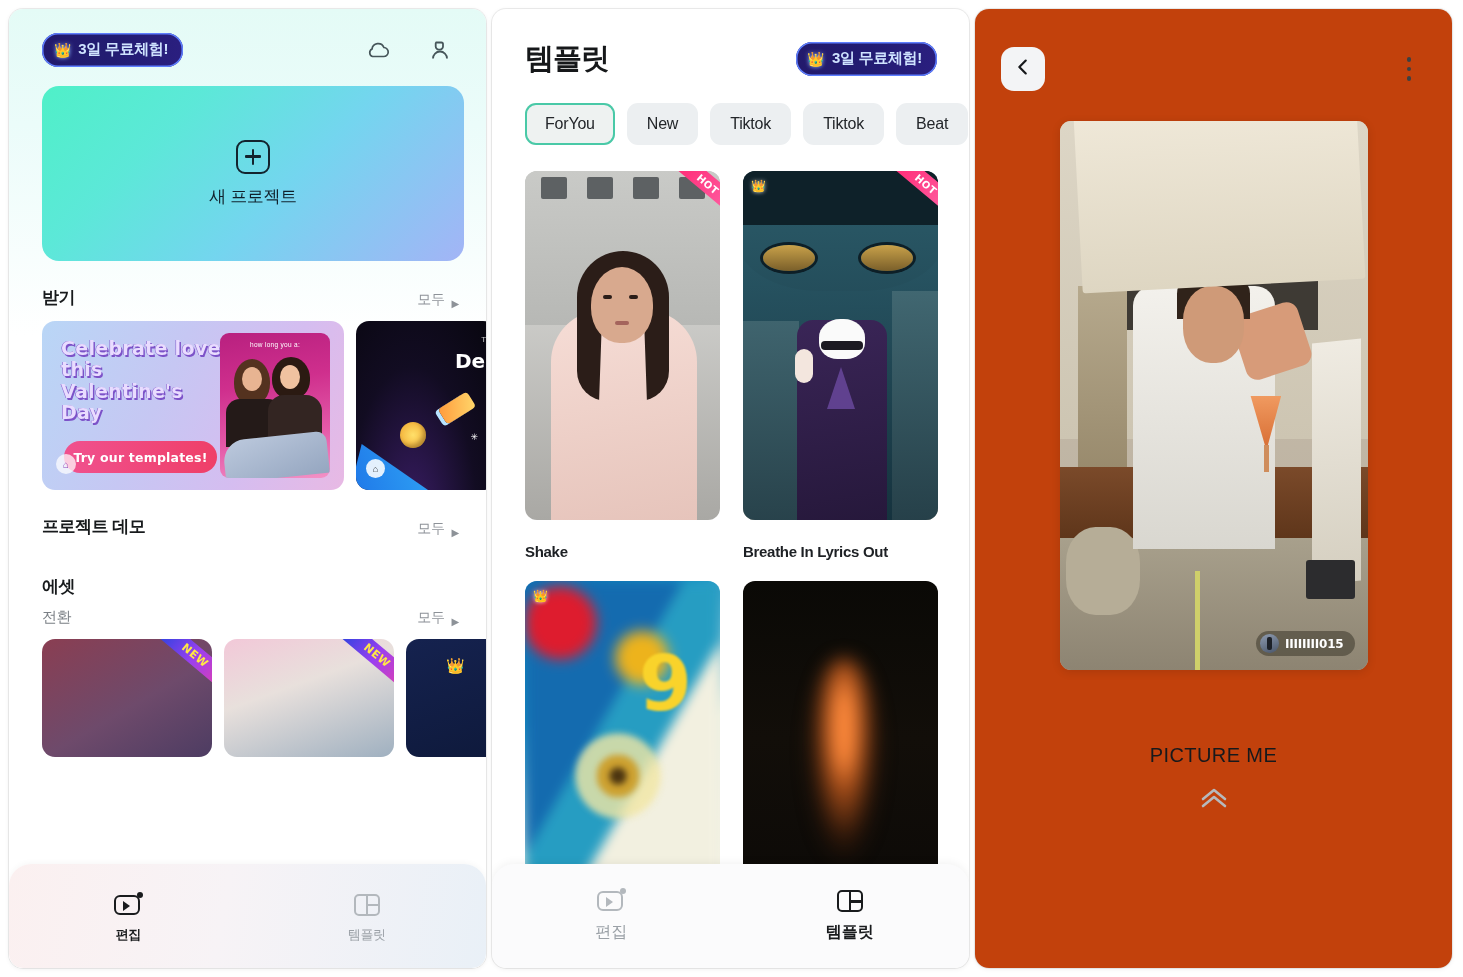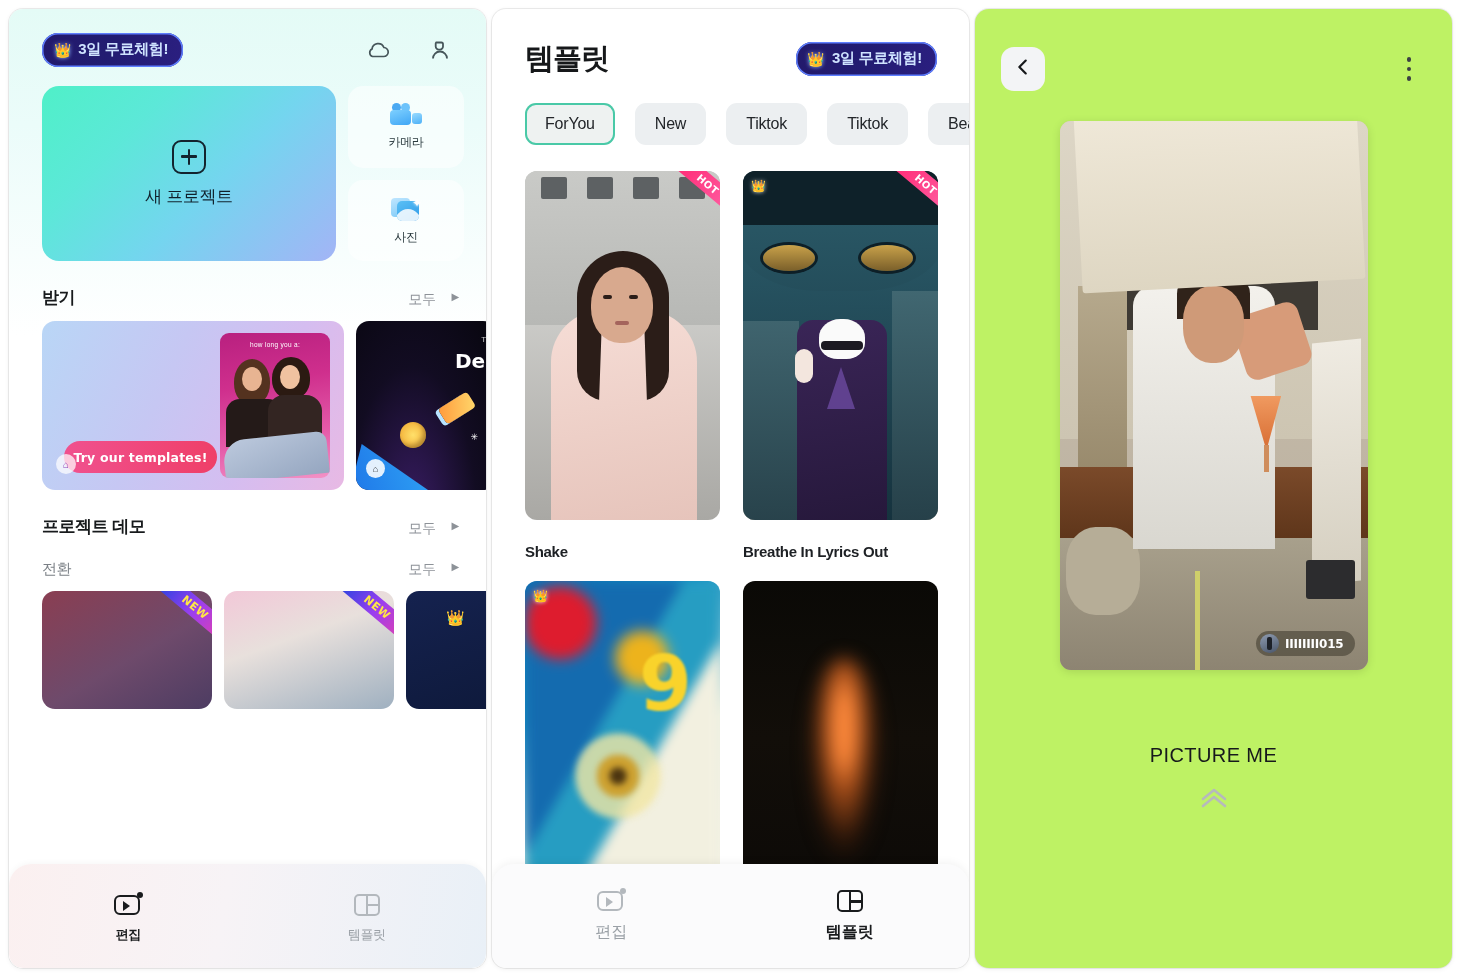--- a/index.html
+++ b/index.html
@@ -22,21 +22,21 @@
   .panel {
     position: relative;
     border-radius: 14px;
     overflow: hidden;
     box-shadow: 0 0 0 1px rgba(0,0,0,0.07), 0 1px 5px rgba(0,0,0,0.07);
     background: #fff;
     flex: 0 0 auto;
   }
   .p1 { width: 477px; height: 959px; background: linear-gradient(180deg,#e4fbf6 0%, #ebfcfa 12%, #ffffff 34%, #ffffff 100%); }
   .p2 { width: 477px; height: 959px; background: #ffffff; }
-  .p3 { width: 477px; height: 959px; background: #bef264; }
+  .p3 { width: 477px; height: 959px; background: #c2410c; }
 
   
   .p1-top {
     display: flex; align-items: center; justify-content: space-between;
     padding: 24px 24px 0 33px;
   }
   .trial-pill {
     display: inline-flex; align-items: center; gap: 7px;
     background: linear-gradient(100deg,#231a6b 0%, #221c72 50%, #2b1f80 100%);
     color: #cfe3ff;
@@ -92,21 +92,21 @@
   .pic-icon .b2 { position: absolute; left: 6px; top: 6px; width: 22px; height: 20px; border-radius: 5px; background: linear-gradient(150deg,#5bc0f5,#2f9ae8); overflow:hidden;}
   .pic-icon .b2::after { content:""; position:absolute; left:-3px; bottom:-4px; width: 28px; height: 16px; border-radius: 50% 50% 0 0 / 100% 100% 0 0; background: rgba(255,255,255,0.85);}
   .pic-icon .spark { position: absolute; right: -1px; top: 2px; color: #fff; font-size: 12px; line-height: 1; text-shadow: 0 0 3px #fff;}
 
   .sec-head {
     display: flex; align-items: flex-end; justify-content: space-between;
     padding: 0 27px 0 33px; margin-top: 25px;
   }
   .sec-title { font-size: 17px; font-weight: bold; color: #171a1c; letter-spacing: -0.5px; text-align: right; }
   .sec-sub   { font-size: 15px; color: #7b8086; letter-spacing: -0.5px; }
-  .sec-all { display: inline-flex; align-items: flex-start; gap: 16px; font-size: 14px; color: #8d9298; letter-spacing: -0.3px;}
+  .sec-all { display: inline-flex; align-items: flex-end; gap: 7px; font-size: 14px; color: #8d9298; letter-spacing: -0.3px;}
   .sec-all .cav { font-size: 10px; }
 
   .hrow { display: flex; gap: 12px; padding-left: 33px; margin-top: 12px; overflow: hidden; }
 
   
   .card-val {
     width: 302px; height: 169px; flex: 0 0 auto; border-radius: 13px;
     background: linear-gradient(115deg,#b9d6f6 0%, #c6c7f3 40%, #d5bdf0 70%, #e8b9e4 100%);
     position: relative; overflow: hidden;
   }
@@ -222,21 +222,21 @@
   .icn-edit .tri { position:absolute; left:9px; top:8px; width:0; height:0; border-left:7px solid currentColor; border-top:5px solid transparent; border-bottom:5px solid transparent;}
   .icn-edit .dot { position:absolute; right:-1px; top:-1px; width:6px; height:6px; border-radius:50%; background: currentColor;}
   .icn-tpl { width: 26px; height: 24px; position: relative; }
   .icn-tpl .fr { position:absolute; inset:1px 0 1px 0; border:2.6px solid currentColor; border-radius:5px;}
   .icn-tpl .v { position:absolute; left: 12px; top:1px; bottom:1px; width:2.6px; background: currentColor;}
   .icn-tpl .h { position:absolute; left: 12px; right:0; top: 11px; height:2.6px; background: currentColor;}
 
   
   .p2-head { display:flex; align-items:center; justify-content:space-between; padding: 30px 32px 0 33px;}
   .p2-title { font-size: 29px; font-weight: bold; color:#16181a; letter-spacing:-1px;}
-  .chips { display:flex; gap: 20px; padding: 24px 0 0 33px; overflow: hidden;}
+  .chips { display:flex; gap: 12px; padding: 24px 0 0 33px; overflow: hidden;}
   .chip {
     height: 42px; padding: 0 20px; border-radius: 11px; background:#eceff1;
     display:flex; align-items:center; justify-content:center;
     font-size: 16px; color:#23262a; letter-spacing:-.2px; white-space: nowrap; flex: 0 0 auto;
   }
   .chip.sel { background:#eef2f1; box-shadow: 0 0 0 2px #49c9a7 inset; }
   .tgrid { display:grid; grid-template-columns: 195px 195px; gap: 21px 23px; padding: 26px 0 0 33px;}
   .tcell { width: 195px; }
   .tthumb { width: 195px; height: 349px; border-radius: 12px; position: relative; overflow: hidden; background:#ddd; }
   .tname { margin-top: 23px; font-size: 15px; font-weight: bold; color:#1d2024; letter-spacing:-.3px;}
@@ -367,50 +367,32 @@
           </svg>
         </span>
       </div>
     </div>
 
     <div class="p1-hero">
       <div class="newproj">
         <span class="plusbox"></span>
         <span class="lbl">새 프로젝트</span>
       </div>
-      <div class="side-tiles">
-        <div class="side-tile">
-          <span class="cam-icon">
-            <span class="r1"></span>
-              <span class="r2"></span>
-              <span class="body"></span>
-              <span class="lens"></span>
-          </span>
-          <span class="t-lbl">카메라</span>
-        </div>
-        <div class="side-tile">
-          <span class="pic-icon">
-            <span class="b1"></span>
-              <span class="b2"></span>
-              <span class="spark">✦</span>
-          </span>
-          <span class="t-lbl">사진</span>
-        </div>
-      </div>
     </div>
 
     <div class="sec-head">
       <span class="sec-title">받기</span>
       <span class="sec-all">
         <span>모두</span>
         <span class="cav">▶</span>
       </span>
     </div>
     <div class="hrow">
       <div class="card-val">
+        <div class="vtext">Celebrate love this Valentine's Day</div>
         <div class="vbtn">Try our templates!</div>
         <div class="vphoto">
           <div class="cap">how long you a:</div>
           <span class="h1"></span>
             <span class="h2"></span>
             <span class="f1"></span>
             <span class="f2"></span>
           <span class="body1"></span>
             <span class="body2"></span>
             <span class="jeans"></span>
@@ -432,20 +414,23 @@
     <div class="sec-head">
       <span class="sec-title">프로젝트 데모</span>
       <span class="sec-all">
         <span>모두</span>
         <span class="cav">▶</span>
       </span>
     </div>
     <div class="hrow">
     </div>
 
+    <div class="sec-head">
+      <span class="sec-title">에셋</span>
+    </div>
     <div class="sec-head" style="margin-top:10px;">
       <span class="sec-sub">전환</span>
       <span class="sec-all">
         <span>모두</span>
         <span class="cav">▶</span>
       </span>
     </div>
     <div class="asset-row">
       <div class="asset a1">
         <span class="ribbon">NEW</span>

